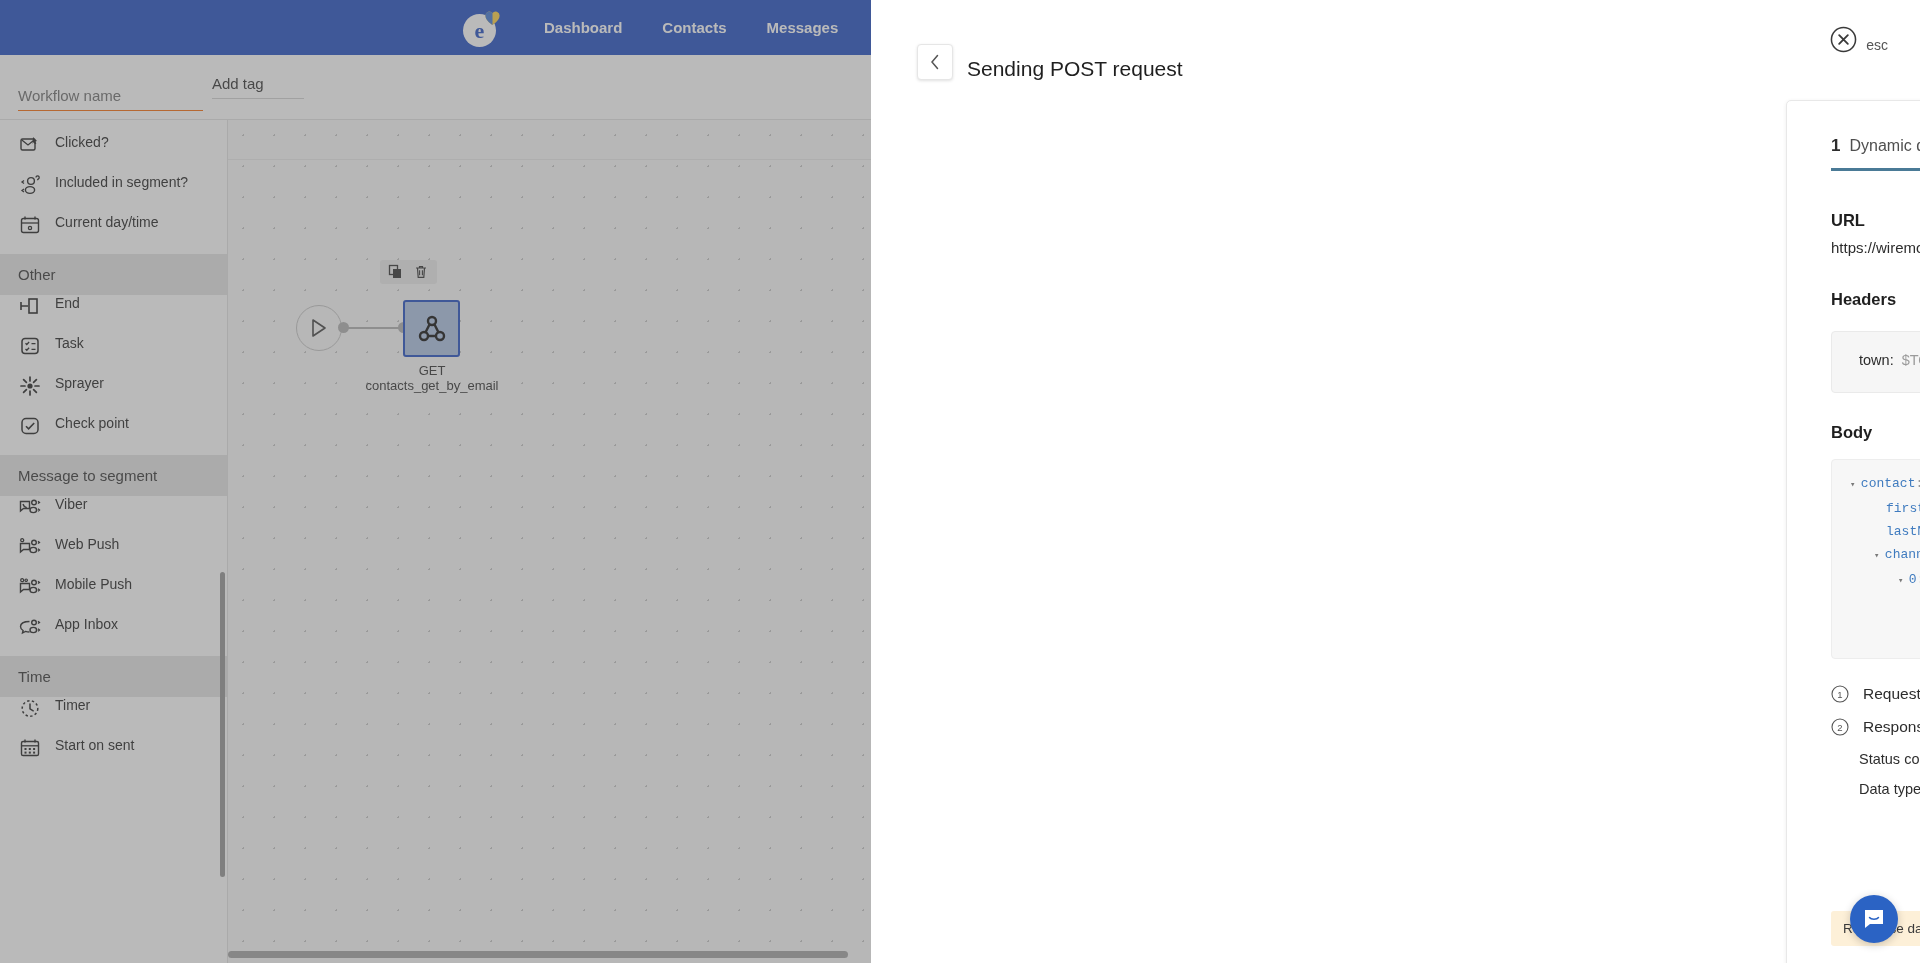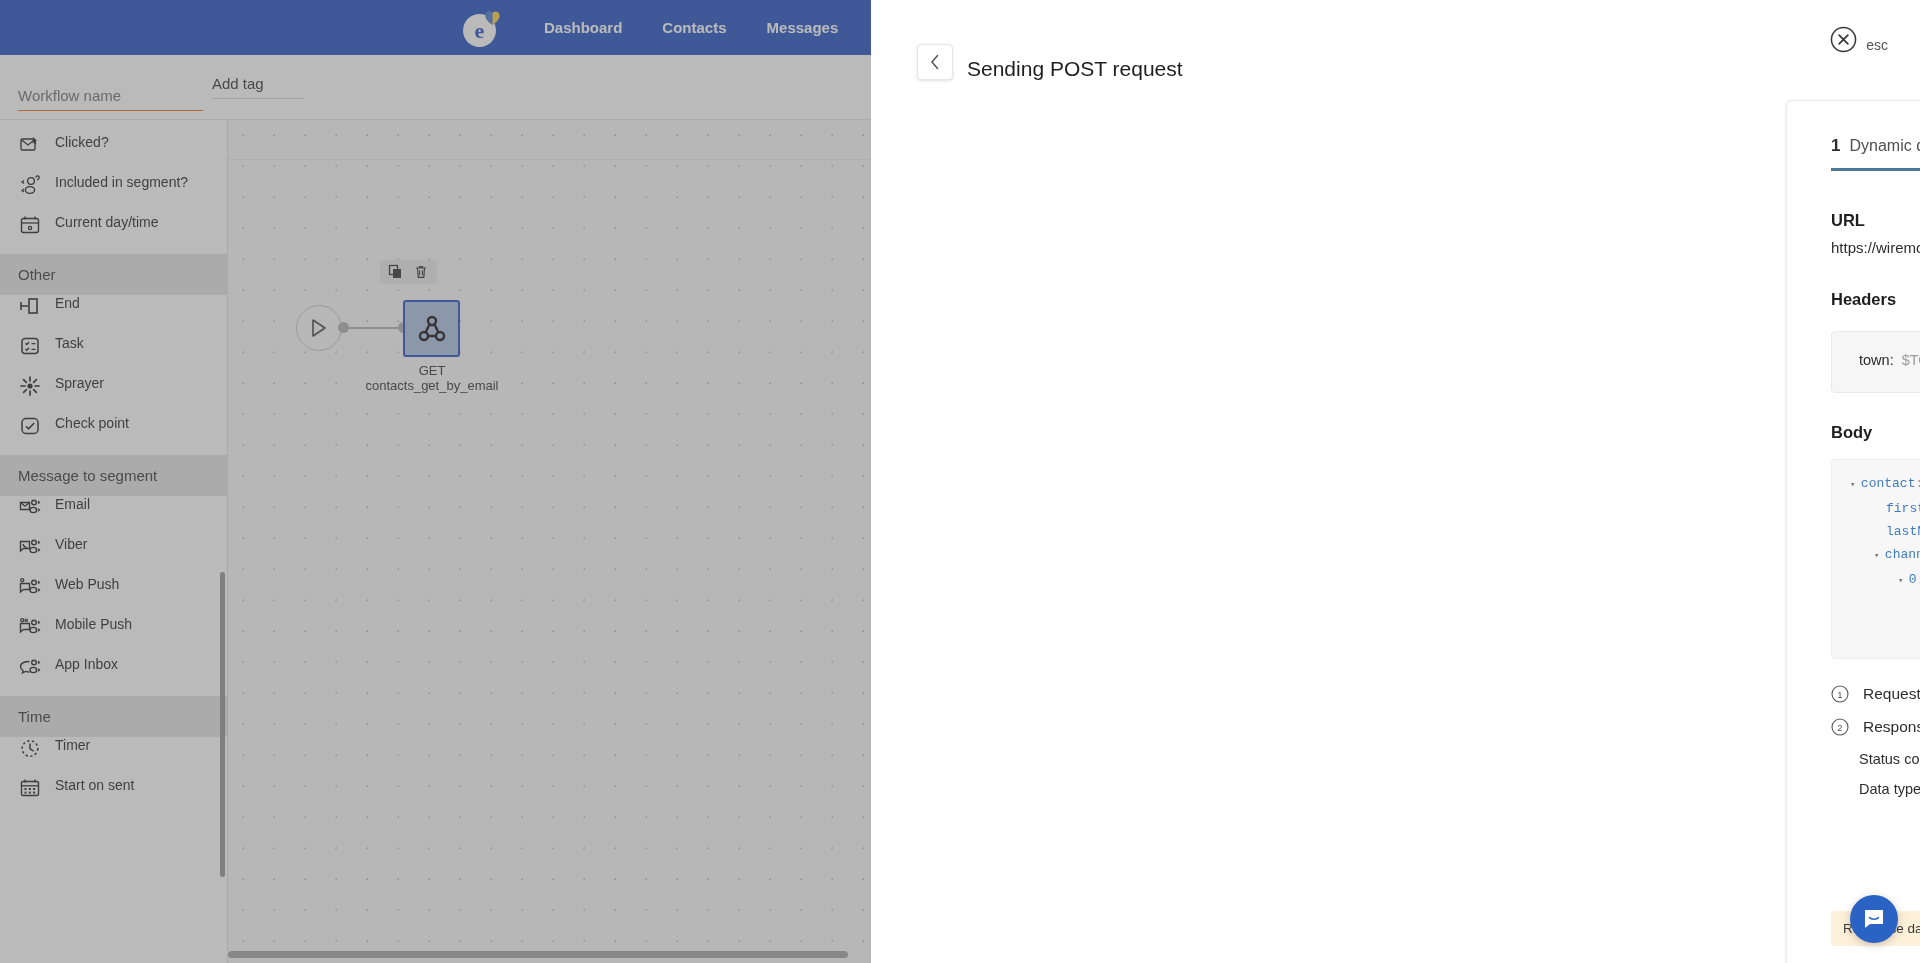--- a/index.html
+++ b/index.html
@@ -277,30 +277,20 @@
             <span>Sprayer</span>
           </div>
           <div class="pal-item">
             <svg class="ic" viewBox="0 0 22 22">
               <rect x="3" y="3.5" width="16" height="15" rx="4" fill="none" stroke="#2b2b2b" stroke-width="1.5"></rect>
               <path d="M7 11.2l2.6 2.6L15.2 8" fill="none" stroke="#2b2b2b" stroke-width="1.6"></path>
             </svg>
             <span>Check point</span>
           </div>
           <div class="pal-group">Message to segment</div>
-          <div class="pal-item">
-            <svg class="ic" viewBox="0 0 22 22">
-              <path d="M1.5 6.5h9v7h-9z" fill="none" stroke="#2b2b2b" stroke-width="1.4"></path>
-              <path d="M1.8 6.8l4.2 3.4 4.2-3.4" fill="none" stroke="#2b2b2b" stroke-width="1.3"></path>
-              <circle cx="15" cy="6.5" r="2.3" fill="none" stroke="#2b2b2b" stroke-width="1.4"></circle>
-              <ellipse cx="14.3" cy="14" rx="3.3" ry="2.6" fill="none" stroke="#2b2b2b" stroke-width="1.4"></ellipse>
-              <path d="M19 5.2l1.5 1.2-1.5 1.2M19 12.8l1.5 1.2-1.5 1.2" fill="none" stroke="#2b2b2b" stroke-width="1.3"></path>
-            </svg>
-            <span>Email</span>
-          </div>
           <div class="pal-item">
             <svg class="ic" viewBox="0 0 22 22">
               <path d="M1.5 5.5h9v7h-6l-3 2.5z" fill="none" stroke="#2b2b2b" stroke-width="1.4"></path>
               <path d="M4 8c.6 2.2 2 3.2 3.8 3.6" fill="none" stroke="#2b2b2b" stroke-width="1.3"></path>
               <circle cx="15" cy="6.5" r="2.3" fill="none" stroke="#2b2b2b" stroke-width="1.4"></circle>
               <ellipse cx="14.3" cy="14" rx="3.3" ry="2.6" fill="none" stroke="#2b2b2b" stroke-width="1.4"></ellipse>
               <path d="M19 5.2l1.5 1.2-1.5 1.2M19 12.8l1.5 1.2-1.5 1.2" fill="none" stroke="#2b2b2b" stroke-width="1.3"></path>
             </svg>
             <span>Viber</span>
           </div>

